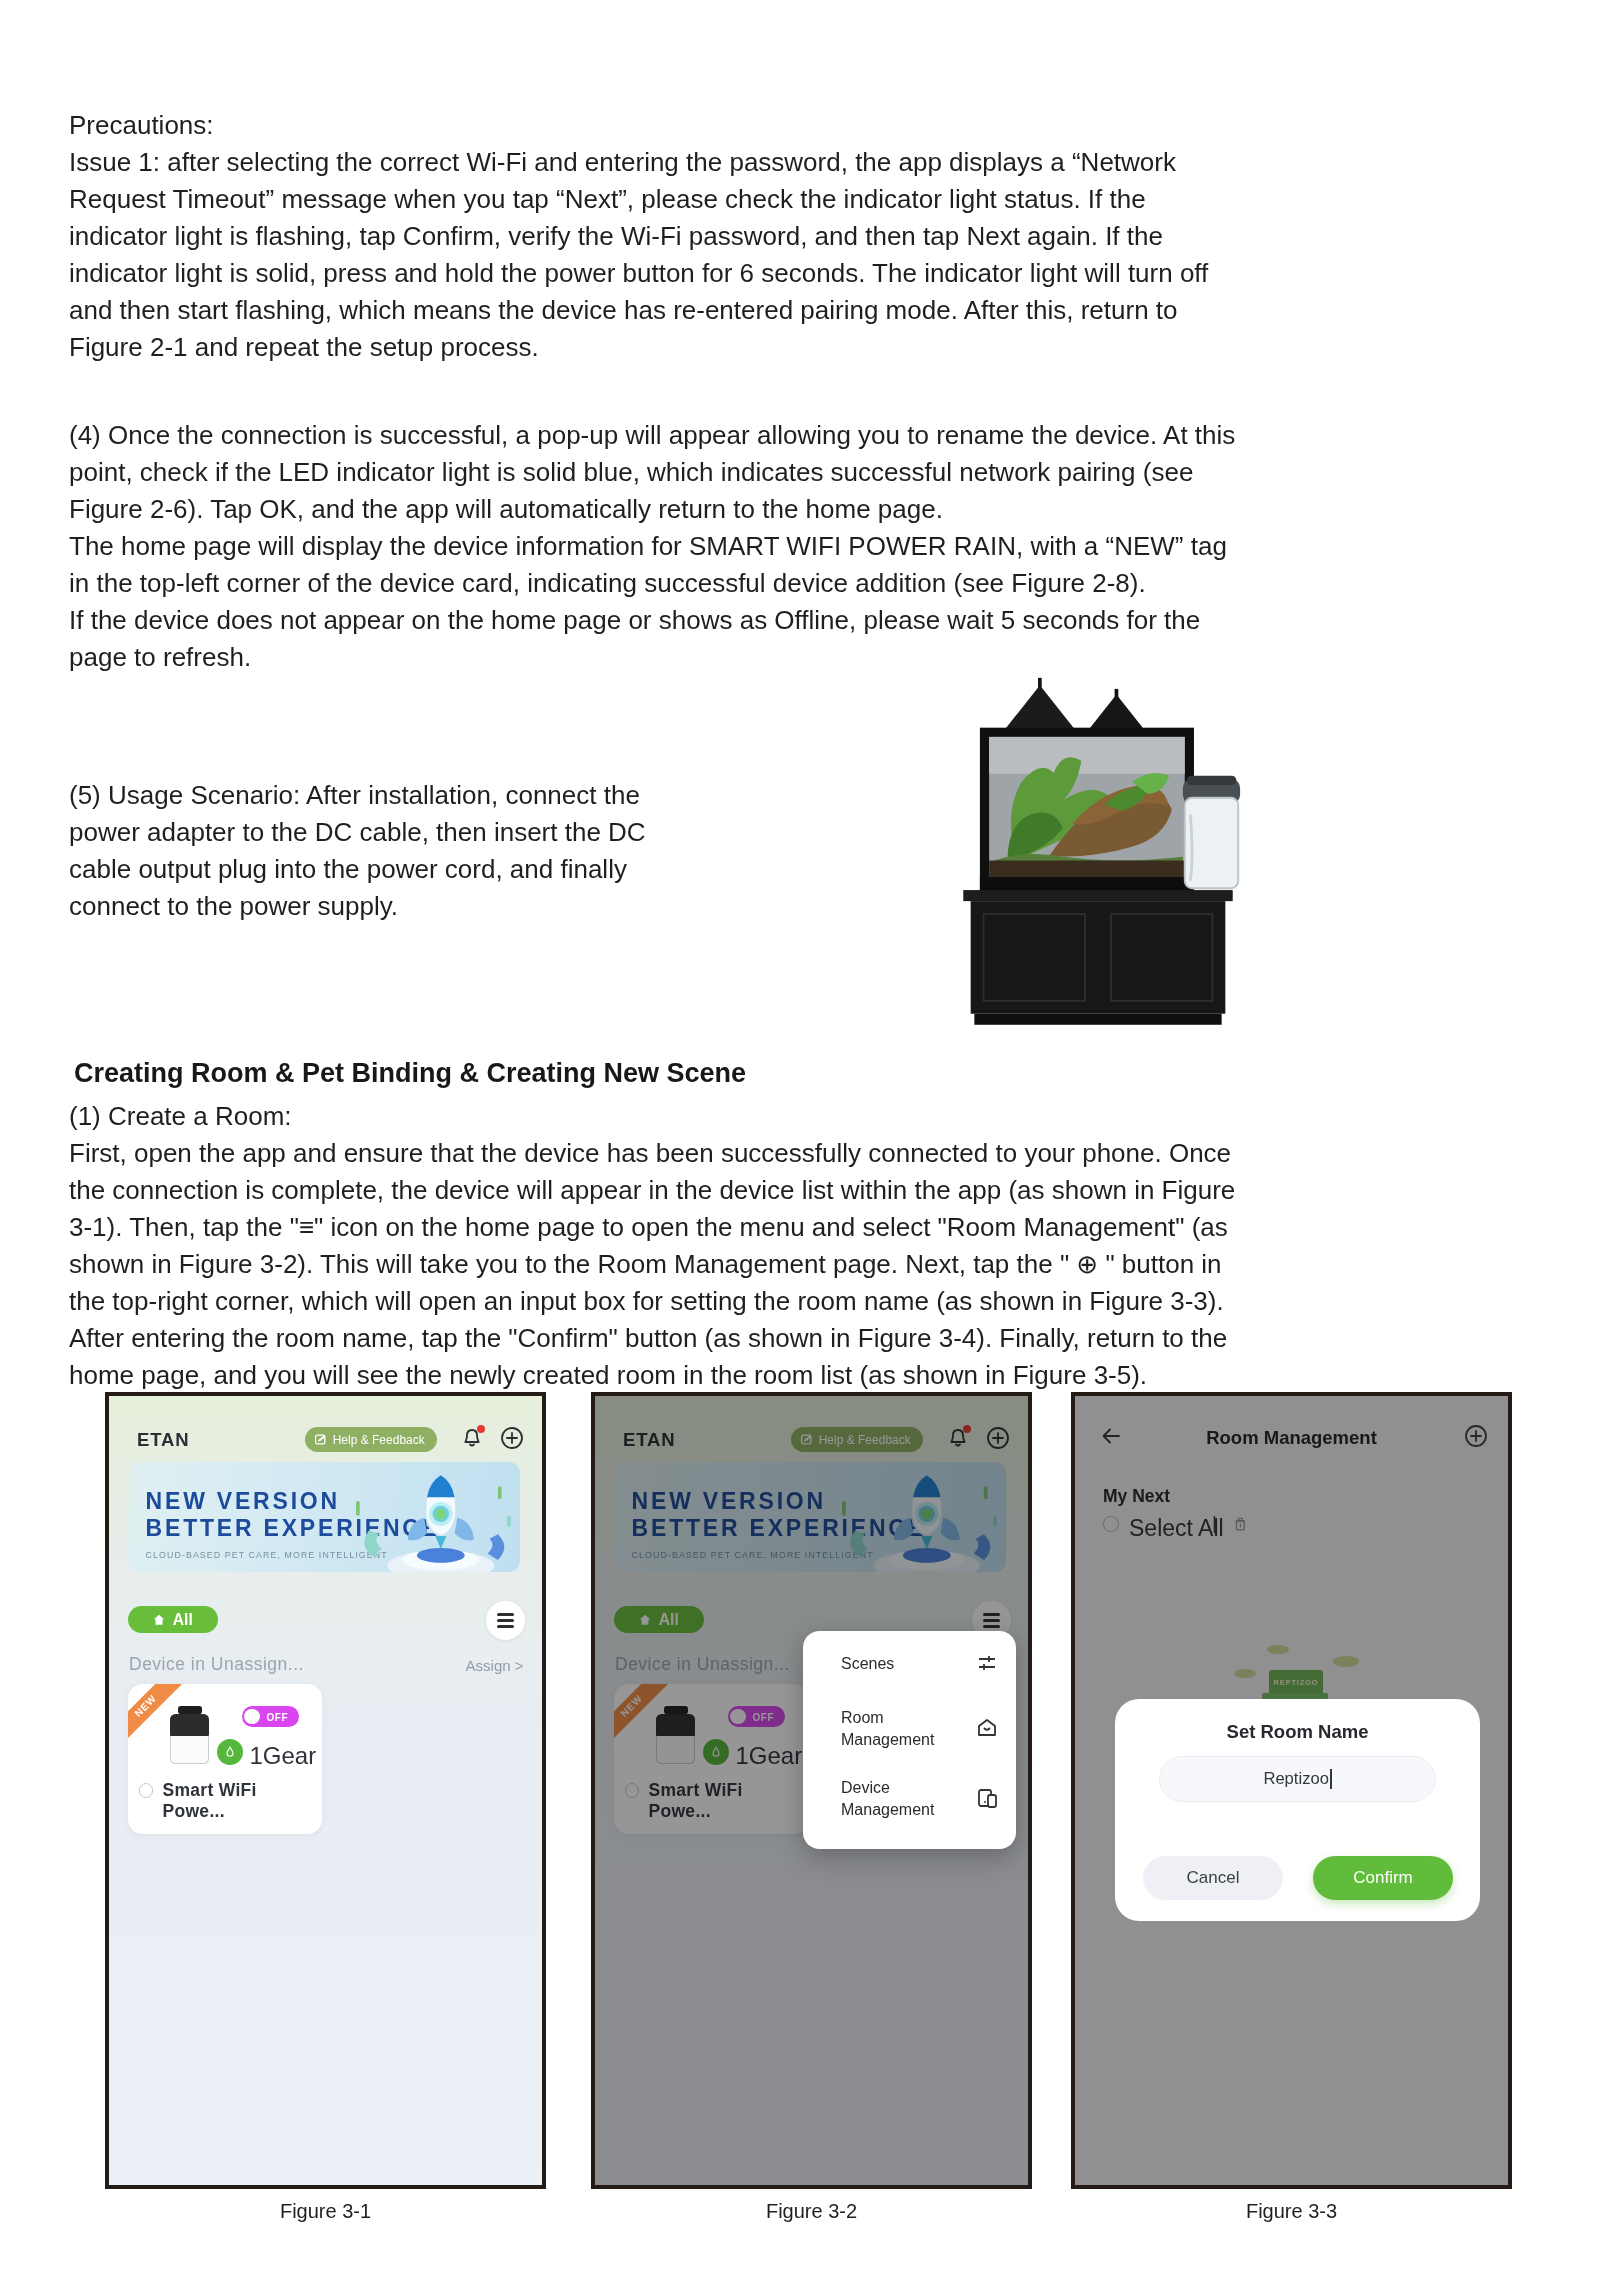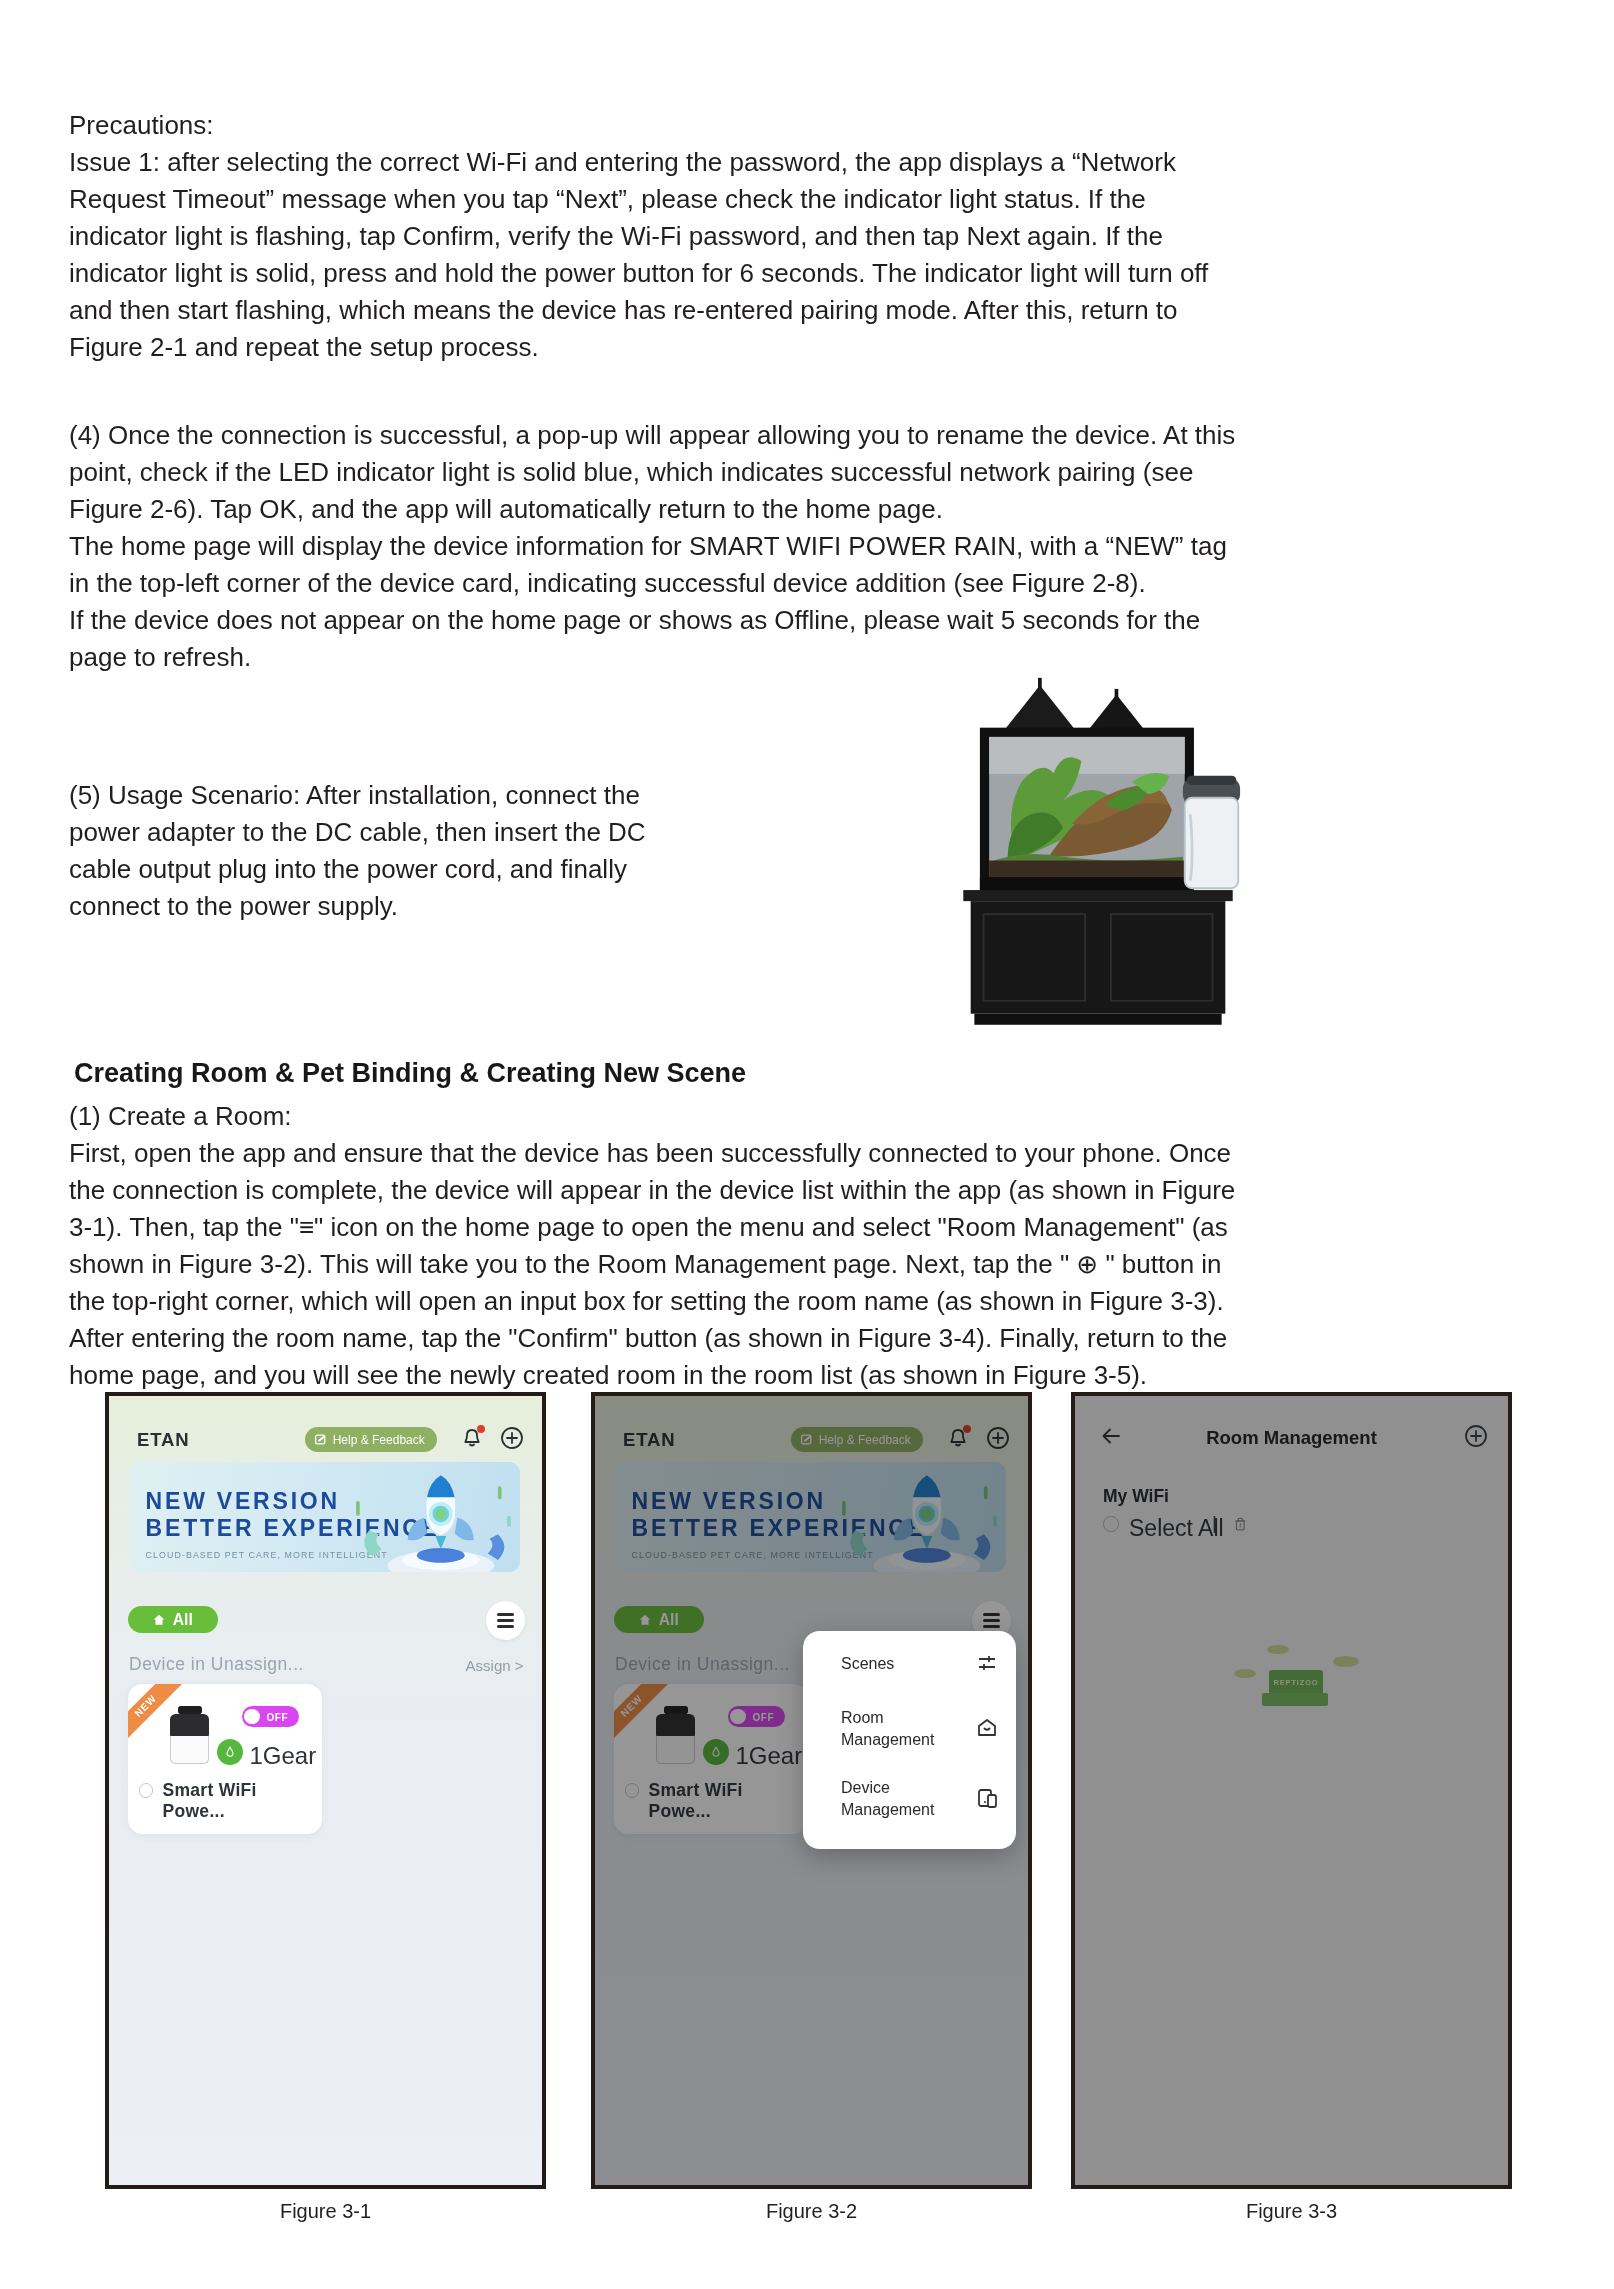--- a/index.html
+++ b/index.html
@@ -345,37 +345,46 @@
 
     <svg class="abs" style="left:24px;top:28px;" width="24" height="24" viewBox="0 0 24 24">
       <path d="M20 12 H5 M11 5.5 L4.5 12 L11 18.5" fill="none" stroke="#333" stroke-width="1.8" stroke-linecap="round" stroke-linejoin="round"></path>
     </svg>
     <div class="abs rm-title">Room Management</div>
     <svg class="abs" style="left:389px;top:28px;" width="24" height="24" viewBox="0 0 24 24">
       <circle cx="12" cy="12" r="10" fill="none" stroke="#3a3f44" stroke-width="1.8"></circle>
       <path d="M12 7 V17 M7 12 H17" stroke="#3a3f44" stroke-width="1.8" stroke-linecap="round"></path>
     </svg>
 
-    <div class="abs rm-myroom">My WiFi</div>
+    <div class="abs rm-myroom">My Next</div>
     <div class="abs rm-radio"></div>
     <div class="abs rm-selall">Select All</div>
     <div class="abs rm-pipe">|</div>
     <svg class="abs" style="left:157px;top:120px;" width="16.6" height="16.6" viewBox="0 0 24 24">
       <path d="M5 7 H19 M9 7 V5 a1.5 1.5 0 0 1 1.5 -1.5 h3 a1.5 1.5 0 0 1 1.5 1.5 V7" fill="none" stroke="#8b9196" stroke-width="1.8"></path>
       <rect x="6.5" y="7" width="11" height="13" rx="1.5" fill="none" stroke="#8b9196" stroke-width="1.8"></rect>
       <path d="M12 10.5 V16.5" stroke="#8b9196" stroke-width="1.6"></path>
     </svg>
 
     <div class="abs cloud" style="left:192px;top:249px;width:22px;height:9.2px;"></div>
     <div class="abs cloud" style="left:258px;top:260px;width:26px;height:11px;"></div>
     <div class="abs cloud" style="left:159px;top:273px;width:22px;height:9.2px;"></div>
     <div class="abs sign-board">REPTIZOO</div>
     <div class="abs sign-base"></div>
 
     <div class="abs dim"></div>
 
+    <div class="abs modal">
+      <div class="abs modal-title">Set Room Name</div>
+      <div class="abs modal-input">
+        <span>Reptizoo</span>
+          <span class="cursor"></span>
+      </div>
+      <div class="abs btn-cancel">Cancel</div>
+      <div class="abs btn-confirm">Confirm</div>
+    </div>
   </div>
 </div>
 
 <div class="abs caption" style="left:105px;top:2200px;">Figure 3-1</div>
 <div class="abs caption" style="left:591px;top:2200px;">Figure 3-2</div>
 <div class="abs caption" style="left:1071px;top:2200px;">Figure 3-3</div>
 
 
 </body></html>

